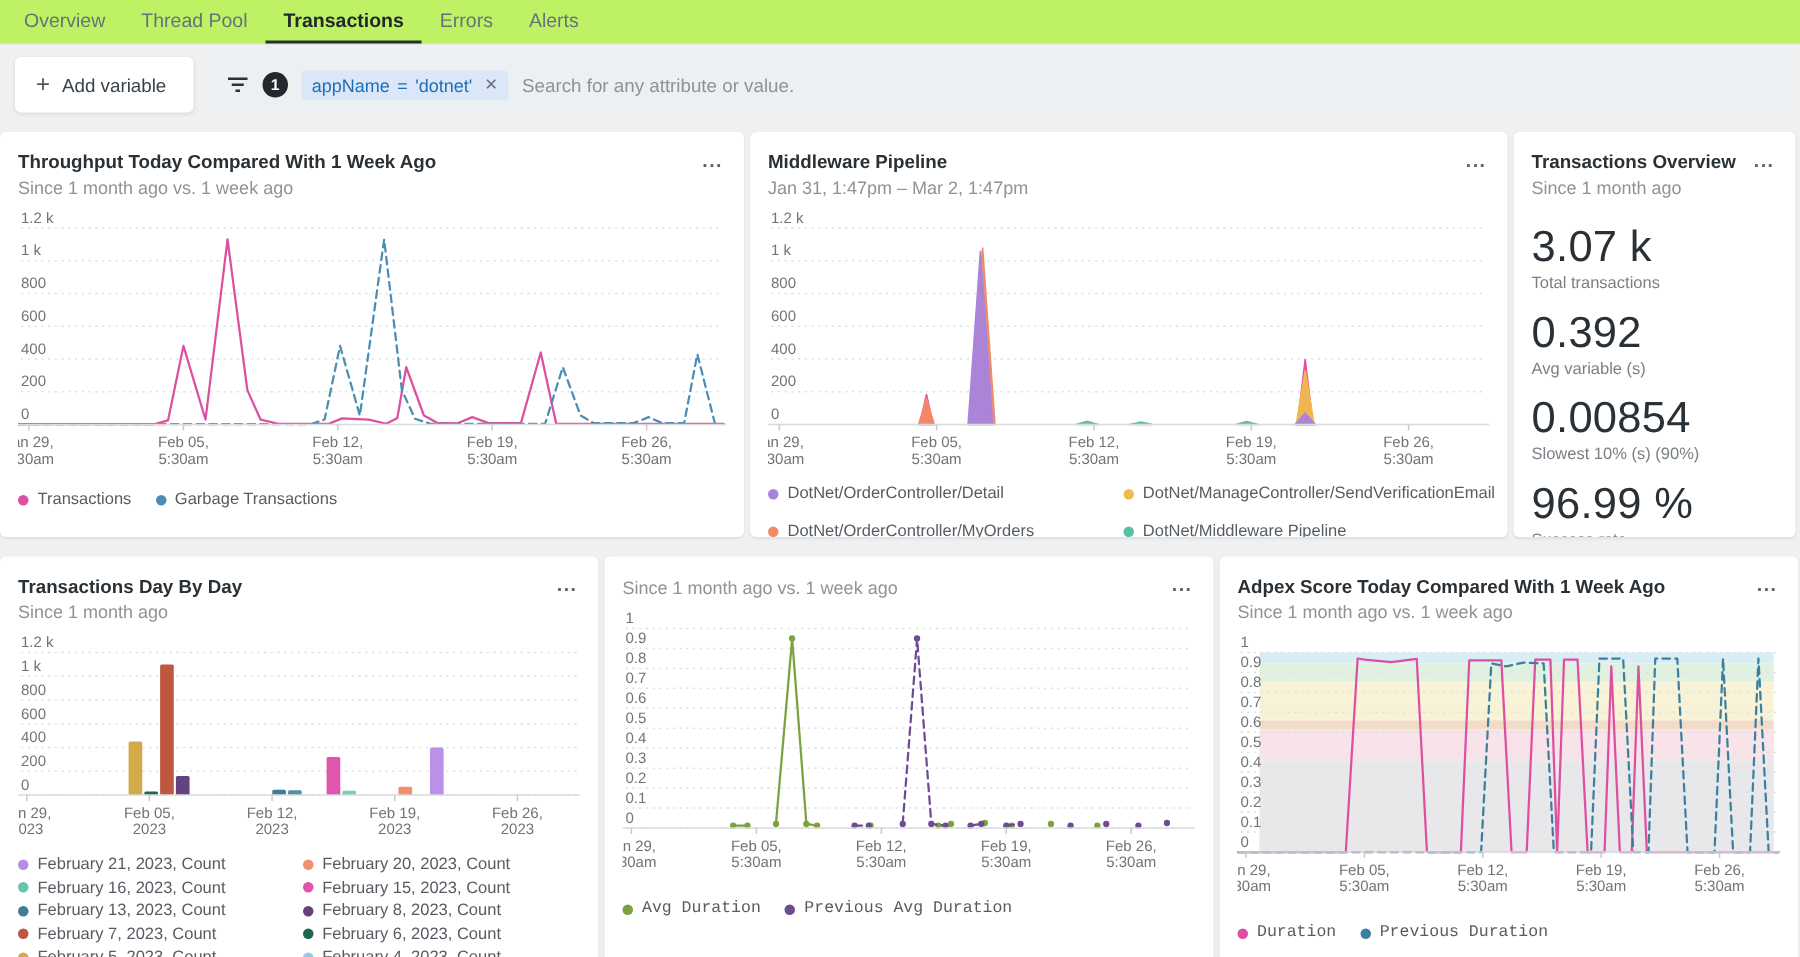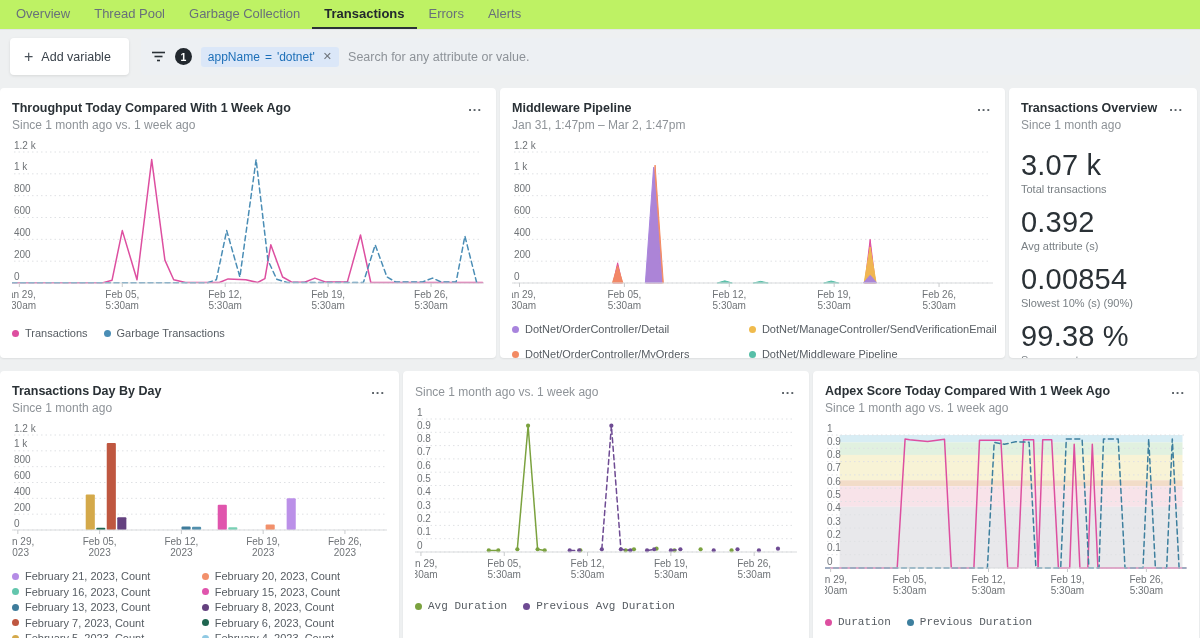--- a/index.html
+++ b/index.html
@@ -57,21 +57,20 @@
   .stat { margin-bottom:11px; }
   .stat .v { font-size:29px; color:#2a3136; letter-spacing:.2px; }
   .stat .l { font-size:11px; color:#7a8085; margin-top:1px; }
 </style>
 </head>
 <body>
 
 <div class="nav" id="nav-tabs">
     <div class="tab">Overview</div>
     <div class="tab">Thread Pool</div>
-    <div class="tab">Garbage Collection</div>
     <div class="tab active">Transactions</div>
     <div class="tab">Errors</div>
     <div class="tab">Alerts</div>
   </div>
 
 <div class="filterbar">
   <div class="addvar">
     <span class="plus">+</span>
     <span>Add variable</span>
   </div>
@@ -223,28 +222,28 @@
       </div>
       <div class="menu-btn">...</div>
     </div>
     <div class="stats">
         <div class="stat">
           <div class="v">3.07 k</div>
           <div class="l">Total transactions</div>
         </div>
         <div class="stat">
           <div class="v">0.392</div>
-          <div class="l">Avg attribute (s)</div>
+          <div class="l">Avg variable (s)</div>
         </div>
         <div class="stat">
           <div class="v">0.00854</div>
           <div class="l">Slowest 10% (s) (90%)</div>
         </div>
         <div class="stat">
-          <div class="v">99.38 %</div>
+          <div class="v">96.99 %</div>
           <div class="l">Success rate</div>
         </div>
       </div>
   </div>
 </div>
 
 <div class="grid2">
   <div class="panel">
     <div class="panel-head">
       <div>

